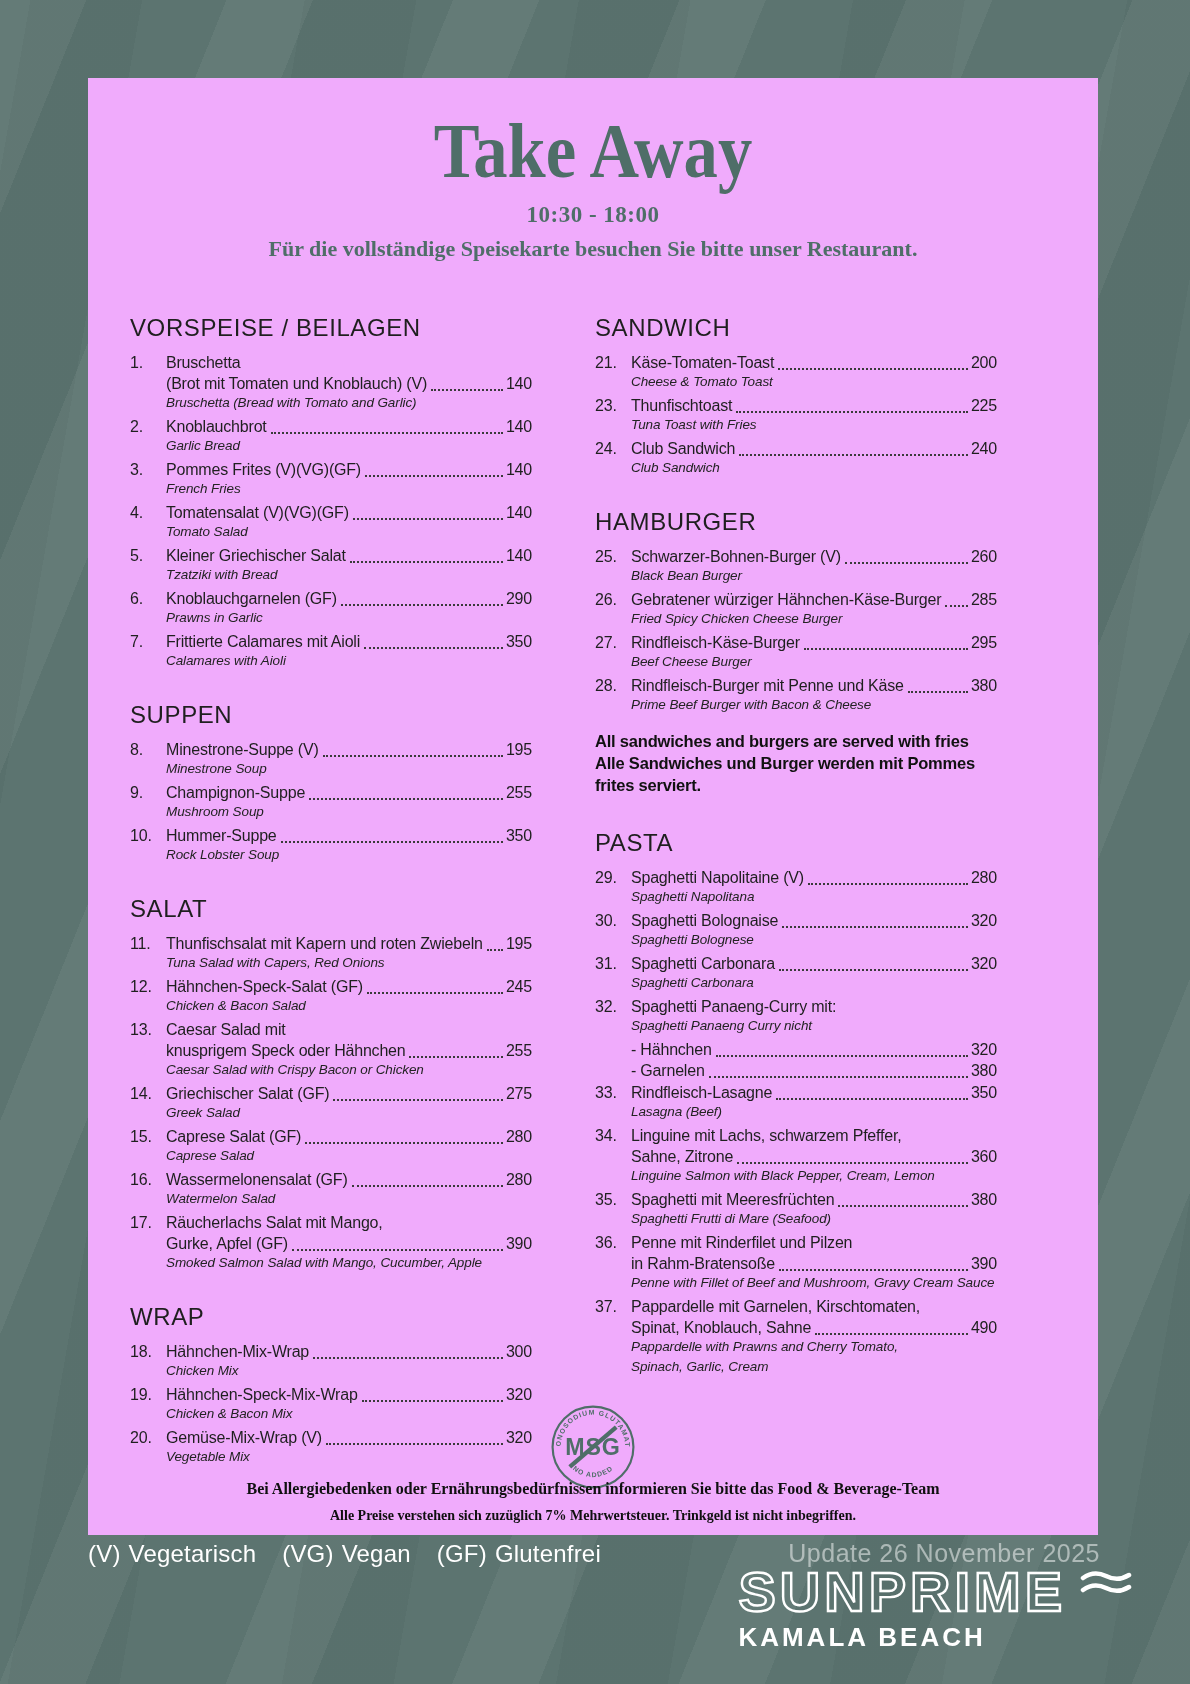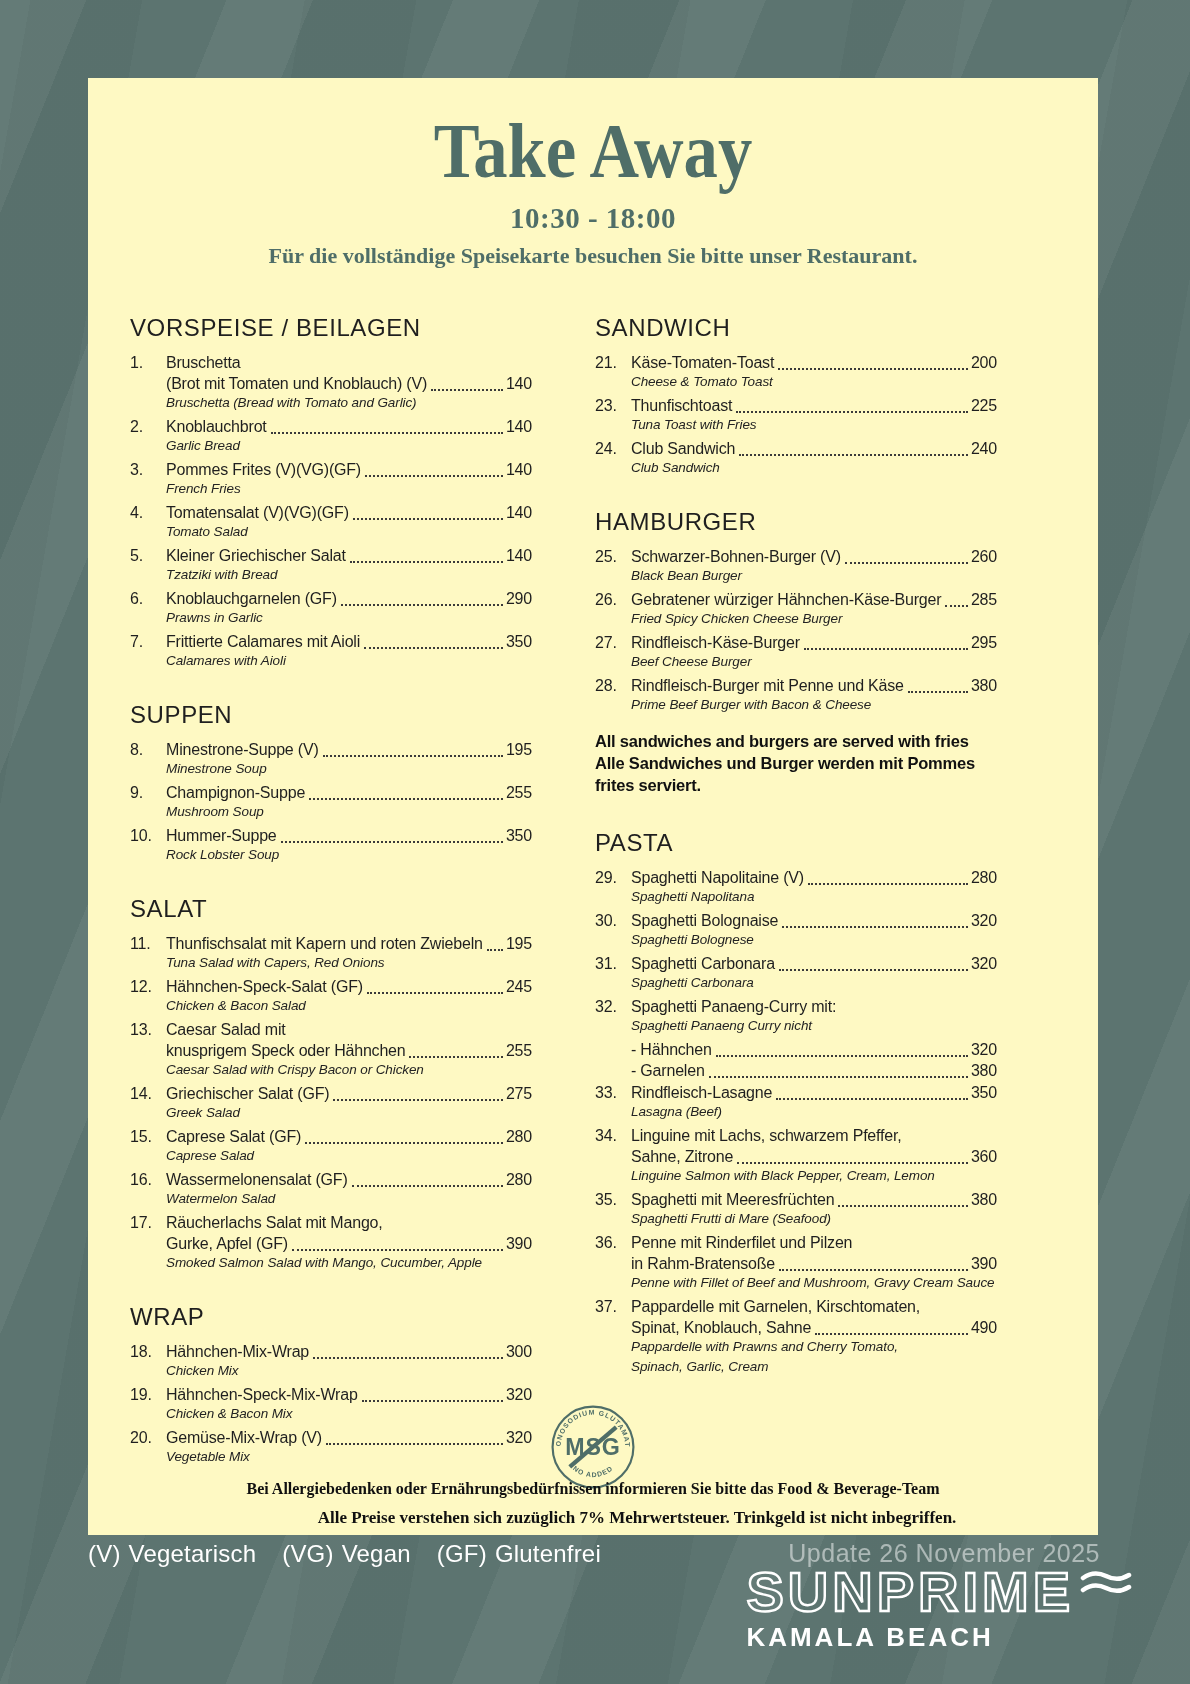--- a/index.html
+++ b/index.html
@@ -10,49 +10,49 @@
   }
   
   .bg-pattern{
     position:absolute;inset:0;pointer-events:none;
     background:
       repeating-linear-gradient(112deg, rgba(255,255,255,0.05) 0 80px, rgba(255,255,255,0) 80px 210px),
       repeating-linear-gradient(100deg, rgba(18,38,36,0.05) 30px 140px, rgba(0,0,0,0) 140px 300px);
   }
   .card{
     position:absolute;left:88px;top:78px;width:1010px;height:1457px;
-    background:#fef9c3;
+    background:#f0abfc;
   }
   .hdr{text-align:center;color:#4f6e68;font-family:"Liberation Serif","DejaVu Serif",serif;}
   .hdr-title{margin-top:30px;font-size:78px;line-height:86px;font-weight:700;}
   .hdr-title .squeeze{display:inline-block;transform:scaleX(0.88);transform-origin:center;}
-  .hdr-hours{margin-top:8px;font-size:29px;font-weight:700;letter-spacing:0.5px;}
+  .hdr-hours{margin-top:8px;font-size:23px;font-weight:700;letter-spacing:0.5px;}
   .hdr-sub{margin-top:8px;font-size:22px;font-weight:700;}
   .columns{position:absolute;top:236px;left:42px;display:flex;gap:63px;}
   .col{width:402px;flex:none;}
   .section-title{font-size:24px;font-weight:400;letter-spacing:0.6px;margin:33px 0 10px;color:#1f1f1f;}
   .section:first-child .section-title{margin-top:0;}
   .menu-item{margin-bottom:1px;}
   .item-row{display:flex;align-items:flex-end;font-size:16px;line-height:21px;letter-spacing:-0.2px;color:#1f1f1f;}
   .item-num{flex:0 0 36px;}
   .item-name{white-space:nowrap;}
   .leader{flex:1 1 6px;min-width:6px;border-bottom:2px dotted #3a3a3a;margin:0 3px 3px 4px;}
   .item-price{flex:0 0 auto;}
   .item-sub{font-style:italic;font-size:13.5px;line-height:14px;letter-spacing:-0.1px;margin:2px 0 6px 36px;color:#232323;white-space:nowrap;}
   .section-note{font-weight:700;font-size:16.5px;line-height:22px;margin:18px 0 4px;letter-spacing:-0.2px;color:#111;}
   .badge{position:absolute;left:50%;top:1326px;transform:translateX(-50%);}
   .footer-line{position:absolute;width:100%;text-align:center;color:#101010;
     font-family:"Liberation Serif","DejaVu Serif",serif;font-weight:700;}
   .footer-line.l1{top:1402px;font-size:16px;}
-  .footer-line.l2{top:1430px;font-size:17px;padding-left:44px;}
+  .footer-line.l2{top:1430px;font-size:14px;}
   .legend{position:absolute;left:88px;top:1540px;color:#ffffff;font-size:24px;letter-spacing:0.2px;display:flex;gap:26px;}
   .legend .pair{display:flex;gap:8px;}
   .update{position:absolute;right:90px;top:1539px;font-size:25px;color:rgba(255,255,255,0.5);letter-spacing:0.5px;}
   .brand{position:absolute;right:58px;top:1564px;text-align:left;}
-  .brand-row{display:flex;align-items:flex-start;gap:6px;}
+  .brand-row{display:flex;align-items:flex-start;gap:14px;}
   .brand-name{
     font-size:56px;line-height:56px;font-weight:700;letter-spacing:4px;
     color:transparent;-webkit-text-stroke:2.4px #ffffff;
   }
   .brand-loc{font-size:26px;font-weight:700;color:#ffffff;letter-spacing:3px;margin-top:2px;}
   .wave-mark{margin-top:4px;}
 </style>
 </head>
 <body>
 

